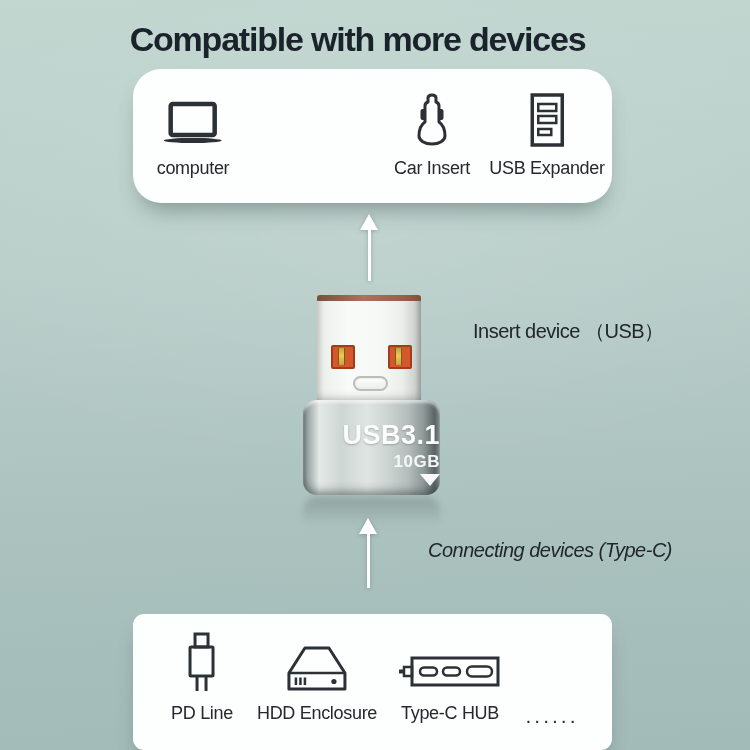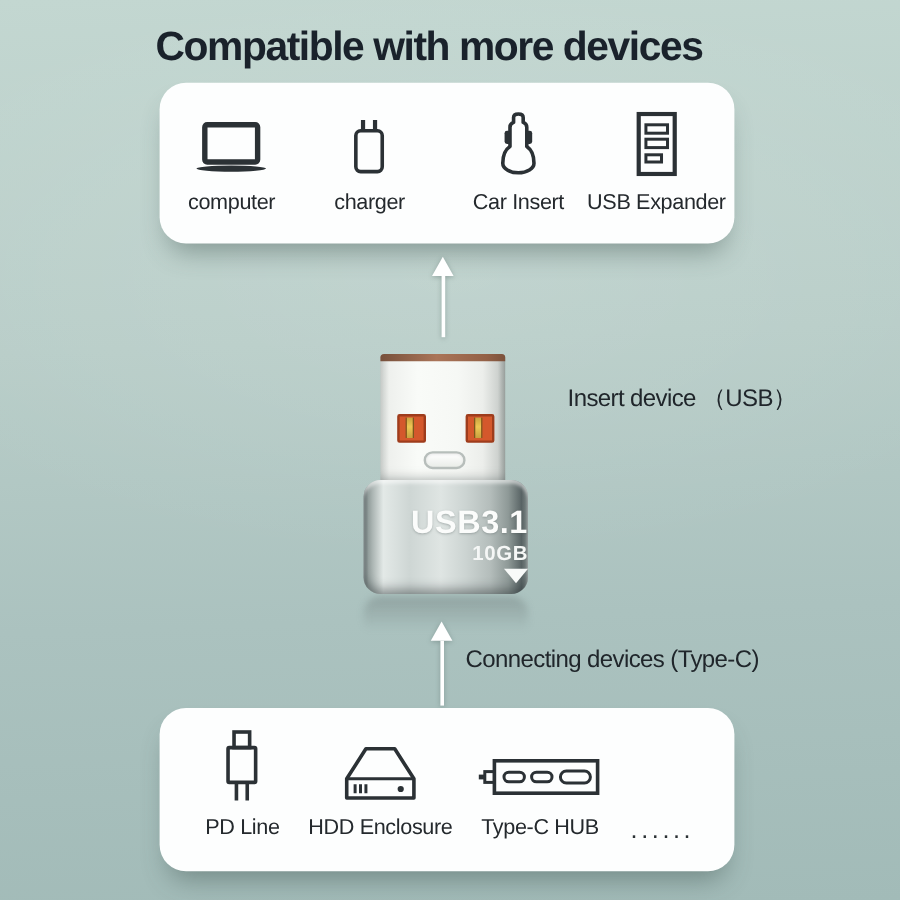--- a/index.html
+++ b/index.html
@@ -12,22 +12,22 @@
   }
   .title {
     position:absolute; top:20px; left:118px; width:479px; margin:0;
     text-align:center; font-size:34px; font-weight:700; color:#1a222b;
     letter-spacing:-1.2px; white-space:nowrap;
   }
   .card {
     position:absolute; left:133px; width:479px; background:#fdfefe;
     border-radius:22px; box-shadow:0 14px 22px -8px rgba(55,75,72,0.45);
   }
-  .top-card { top:69px; height:134px; }
-  .bottom-card { top:590px; height:136px; }
+  .top-card { top:69px; height:134px;border-radius:28px; }
+  .bottom-card { top:614px; height:136px;border-radius:11px; }
   .group {
     position:absolute; top:20px; transform:translateX(-50%);
     display:flex; flex-direction:column; align-items:center;
   }
   .icon-slot { height:58px; display:flex; align-items:flex-end; justify-content:center; }
   .item-label {
     margin-top:11px; font-size:18px; letter-spacing:-0.3px;
     color:#24292d; white-space:nowrap; line-height:1.2;
   }
   .dots-label { font-size:21px; letter-spacing:3px; color:#2b3135; }
@@ -71,48 +71,38 @@
           line-height:1; text-shadow:0 1px 2px rgba(70,80,80,0.35); }
   .speed { margin-top:4px; font-size:17px; font-weight:700; color:#f5f7f6; letter-spacing:0.5px; line-height:1; }
   .tri { margin-top:4px; width:0; height:0; border-left:10px solid transparent;
          border-right:10px solid transparent; border-top:12px solid #f8faf9; }
   .reflection { position:absolute; left:303px; top:497px; width:137px; height:34px; border-radius:14px;
     background:linear-gradient(180deg, rgba(100,112,112,0.38), rgba(100,112,112,0) 85%);
     filter:blur(3px); }
 
   .note { position:absolute; font-size:20px; letter-spacing:-0.5px; color:#20262b; white-space:nowrap; }
   .note-insert { left:437px; top:318px;margin-left:36px; }
-  .note-connect { left:388px; top:539px; }
+  .note-connect { left:428px; top:539px;font-style:italic; }
 </style>
 </head>
 <body>
 
 <div class="canvas">
 
   <h1 class="title">Compatible with more devices</h1>
 
   <section class="card top-card">
     <div class="group" style="left:60px">
       <div class="icon-slot">
         <svg width="64" height="46" viewBox="0 0 64 46" aria-hidden="true">
           <rect x="10" y="3" width="44" height="31" rx="2" fill="none" stroke="#2b3135" stroke-width="4.5"></rect>
           <ellipse cx="32" cy="39.5" rx="29" ry="2.6" fill="#2b3135"></ellipse>
         </svg>
       </div>
       <div class="item-label">computer</div>
-    </div>
-    <div class="group" style="left:175px">
-      <div class="icon-slot">
-        <svg width="36" height="50" viewBox="0 0 36 50" aria-hidden="true">
-          <path d="M13 12 V3" fill="none" stroke="#2b3135" stroke-width="3.5"></path>
-          <path d="M23 12 V3" fill="none" stroke="#2b3135" stroke-width="3.5"></path>
-          <rect x="7" y="12" width="22" height="34" rx="4" fill="none" stroke="#2b3135" stroke-width="3"></rect>
-        </svg>
-      </div>
-      <div class="item-label">charger</div>
     </div>
     <div class="group" style="left:299px">
       <div class="icon-slot">
         <svg width="40" height="54" viewBox="0 0 40 54" aria-hidden="true">
           <path d="M16 9 V5 Q16 2 20 2 Q24 2 24 5 V9 Q27 10 27 13 V29 Q33 33 33 43 A13 8 0 1 1 7 43 Q7 33 13 29 V13 Q13 10 16 9 Z" fill="none" stroke="#2b3135" stroke-width="3" stroke-linejoin="round"></path>
           <rect x="8.5" y="16" width="5" height="11" rx="2" fill="#2b3135"></rect>
           <rect x="26.5" y="16" width="5" height="11" rx="2" fill="#2b3135"></rect>
         </svg>
       </div>
       <div class="item-label">Car Insert</div>

